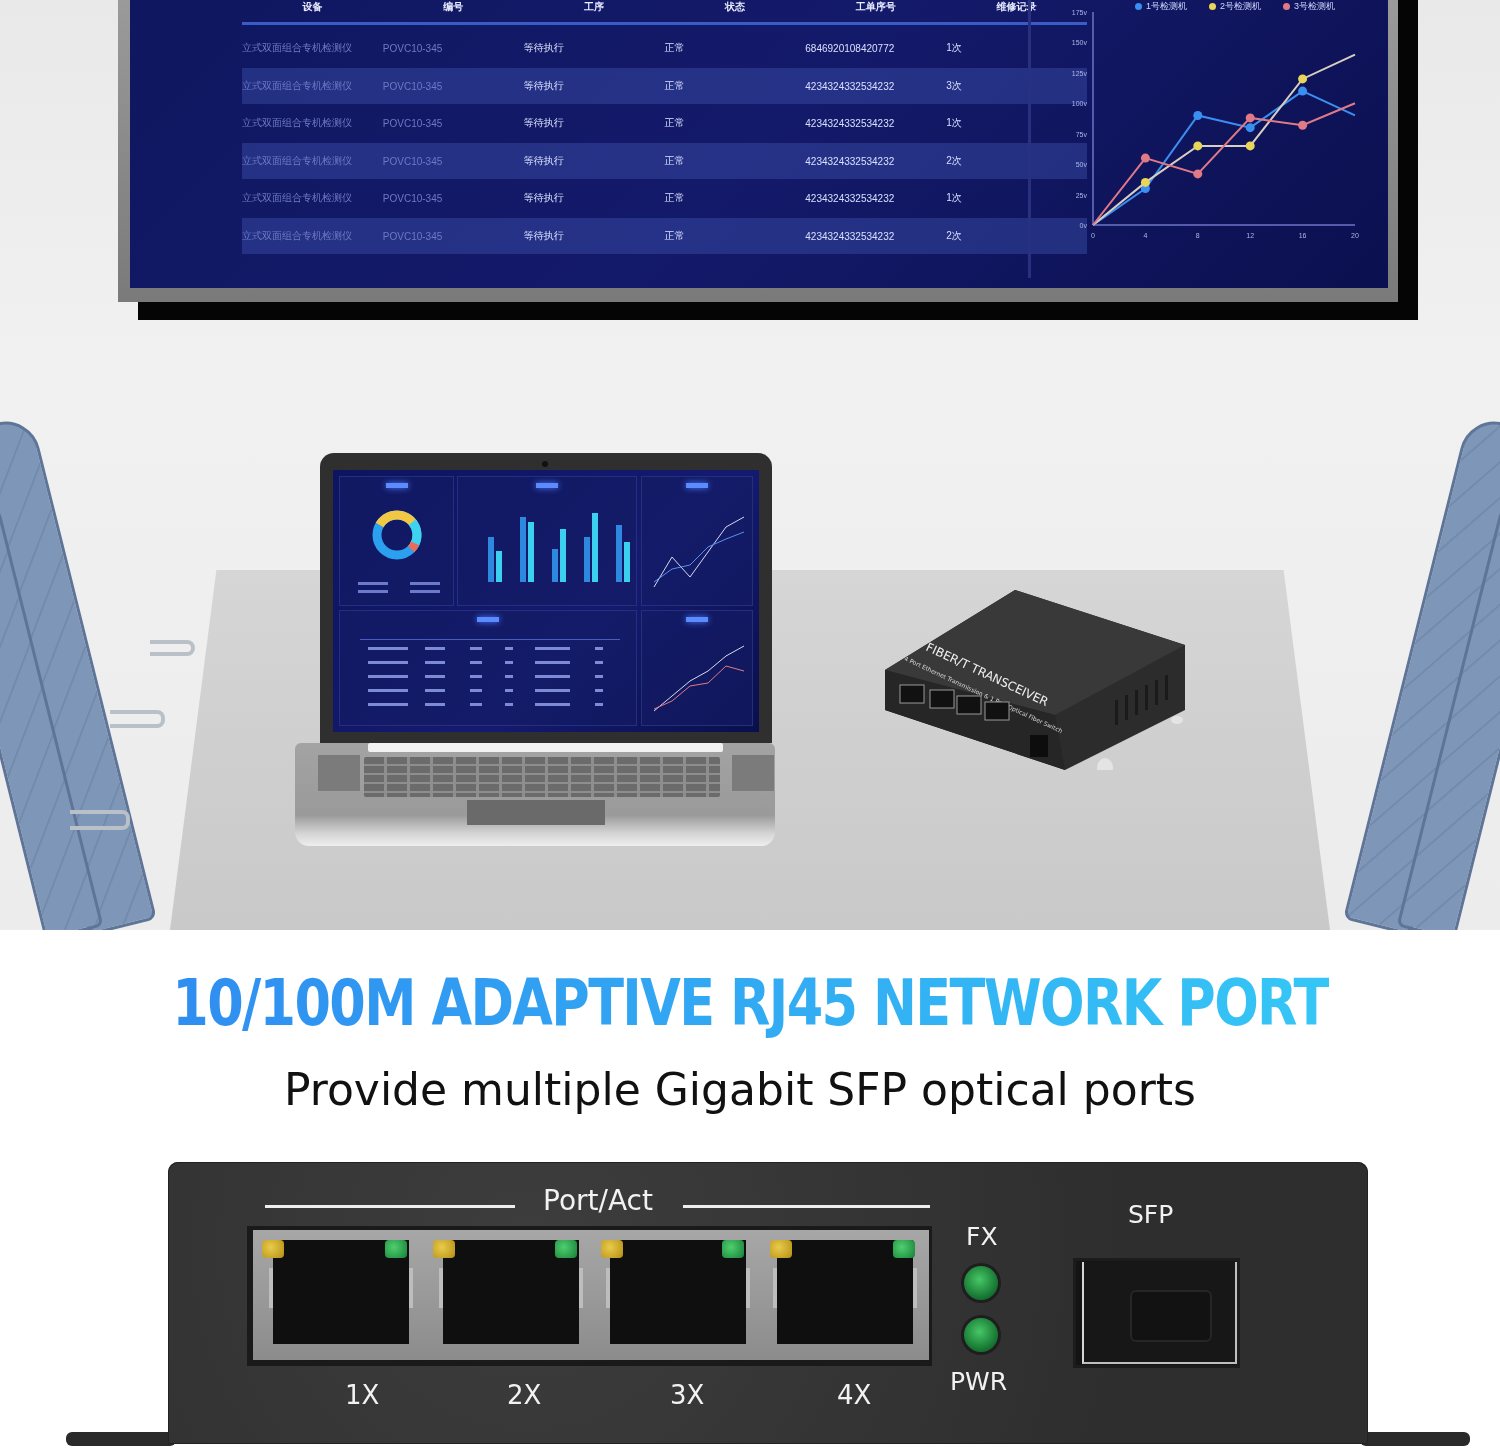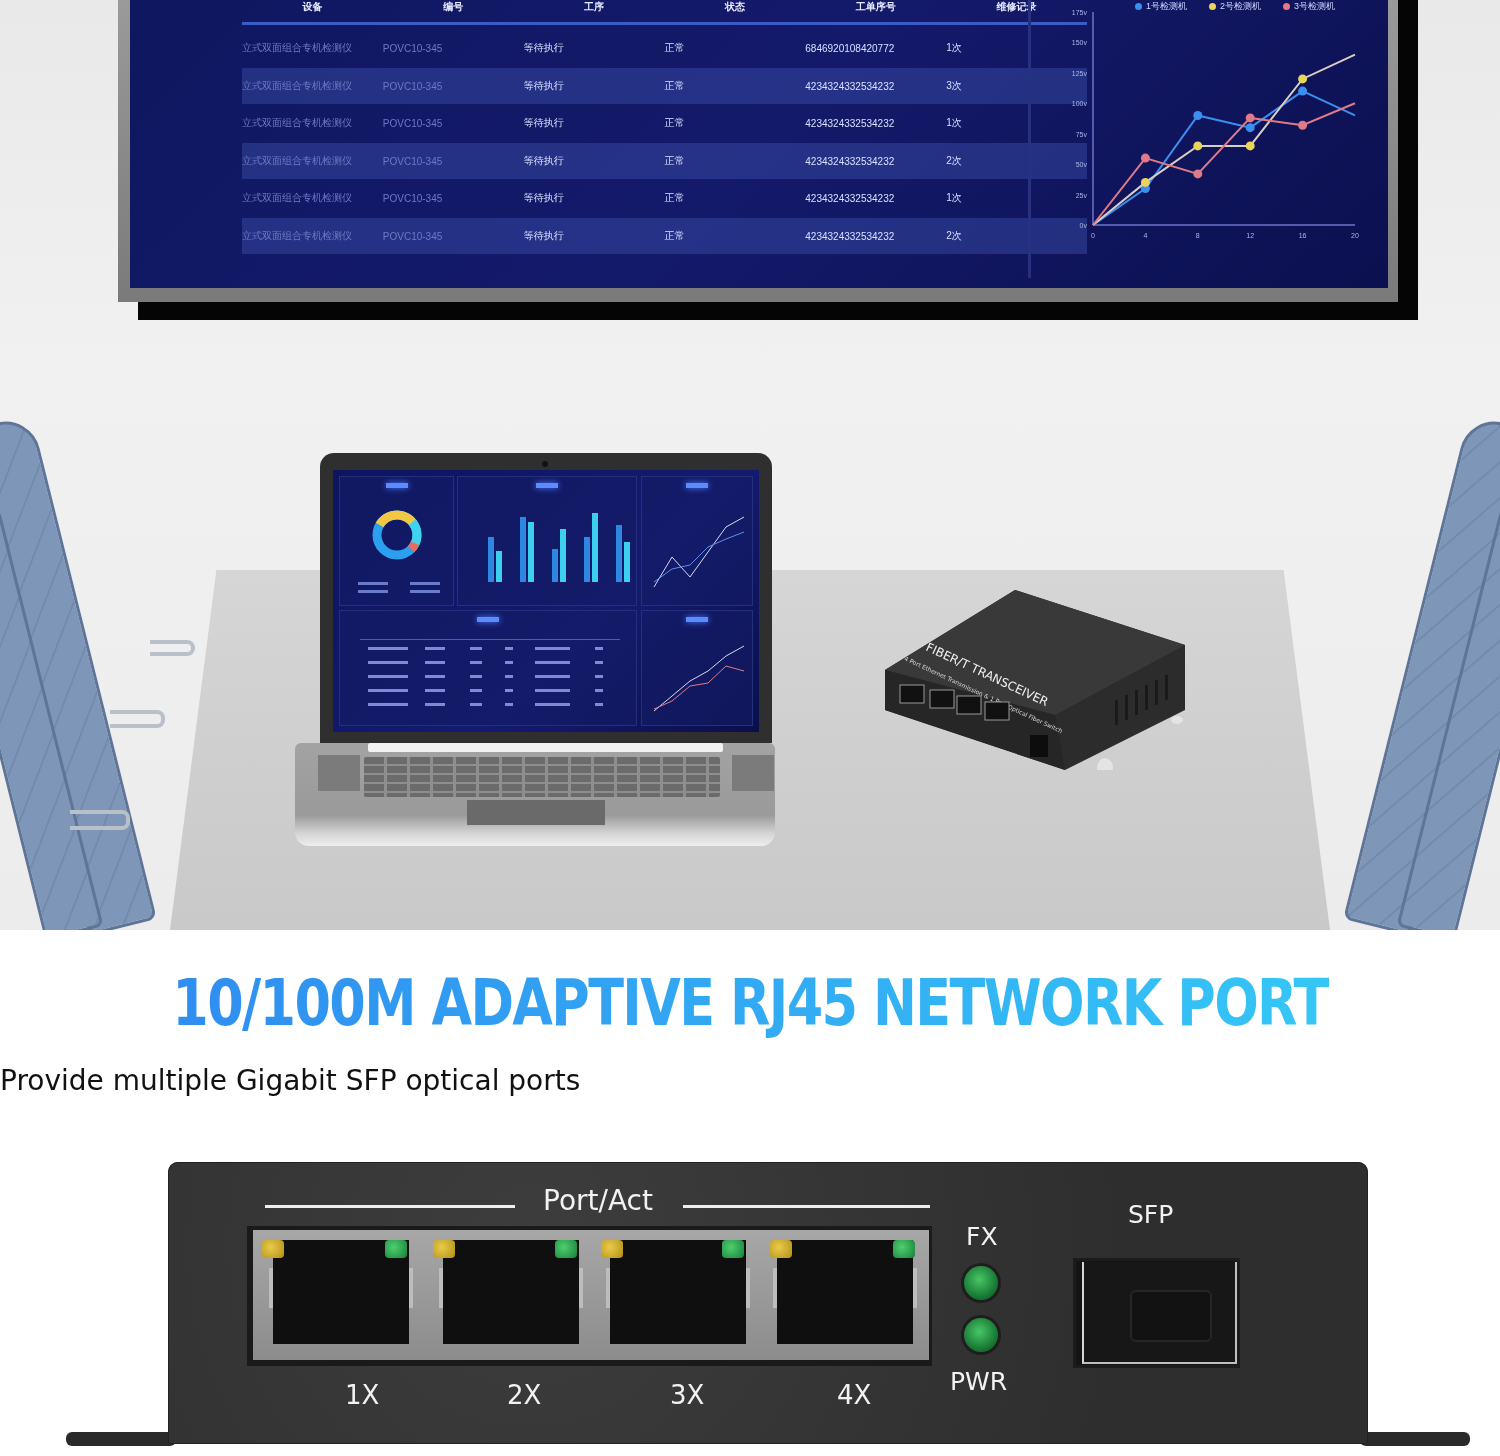--- a/index.html
+++ b/index.html
@@ -66,22 +66,22 @@
     width: 22px; height: 5px; background: #5a8cff; box-shadow: 0 0 6px #4b7bff; }
 
   
   .dev-small { position: absolute; left: 885px; top: 590px; width: 300px; height: 180px; }
 
   
   .headline { position: absolute; left: 0; top: 966px; width: 1500px; text-align: center;
     font-family: "DejaVu Sans", sans-serif; font-weight: bold; font-size: 64px; letter-spacing: -2px;
     transform: scaleX(0.82); transform-origin: center;
     background: linear-gradient(90deg,#2f8cf0,#35c8f6); -webkit-background-clip: text; background-clip: text; color: transparent; }
-  .subline { position: absolute; left: 0; top: 1064px; width: 1480px; 
-    font-family: "DejaVu Sans", sans-serif; font-size: 28px; color: #111; }
+  .subline { position: absolute; left: 0; top: 1064px; width: 1480px; text-align: center;
+    font-family: "DejaVu Sans", sans-serif; font-size: 44px; color: #111; }
 
   
   .bracket { position: absolute; top: 1432px; width: 110px; height: 14px; background: #2a2a2a; border-radius: 6px; }
   .panel { position: absolute; left: 168px; top: 1162px; width: 1200px; height: 282px;
     background: radial-gradient(circle at 30% 30%,#3d3d3d,#2e2e2e 70%); border-radius: 10px 10px 2px 2px;
     box-shadow: inset 0 0 0 1px #222; }
   .link-label { position: absolute; left: 543px; top: 1184px; font-size: 28px; color: #f2f2f2; font-family: "DejaVu Sans", sans-serif; }
   .link-line { position: absolute; top: 1205px; height: 3px; background: #eeeeee; }
   .rj-block { position: absolute; left: 247px; top: 1226px; width: 685px; height: 140px; background: #1a1a1a; }
   .rj-frame { position: absolute; left: 253px; top: 1230px; width: 676px; height: 130px;

